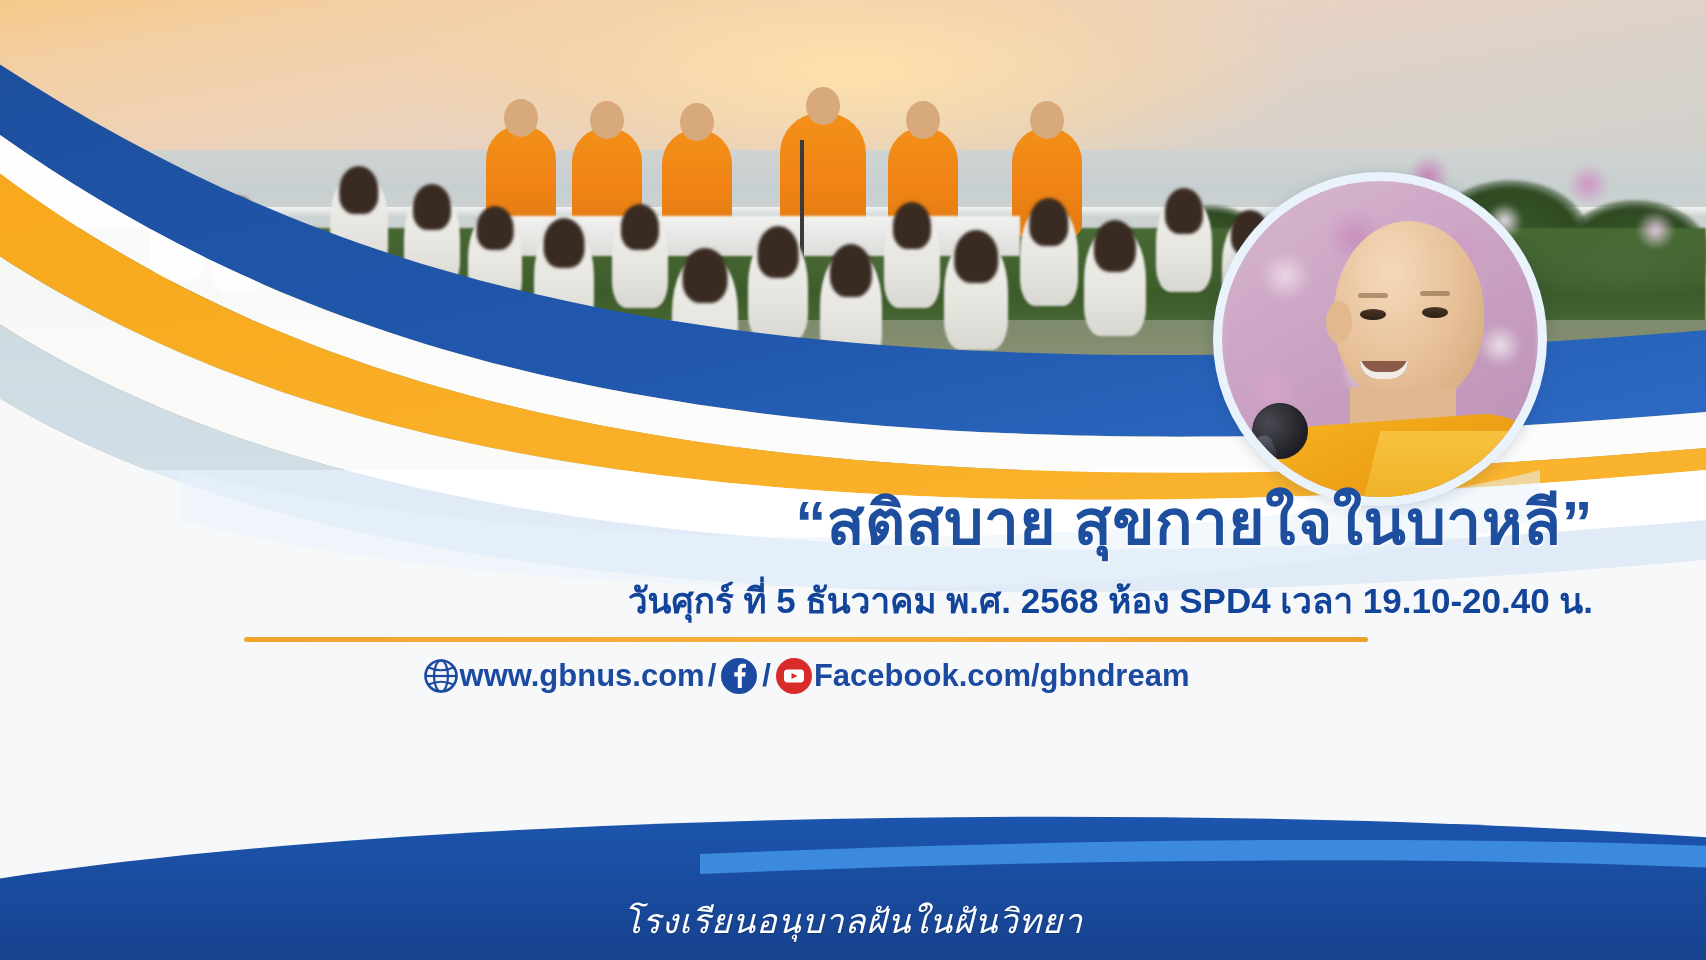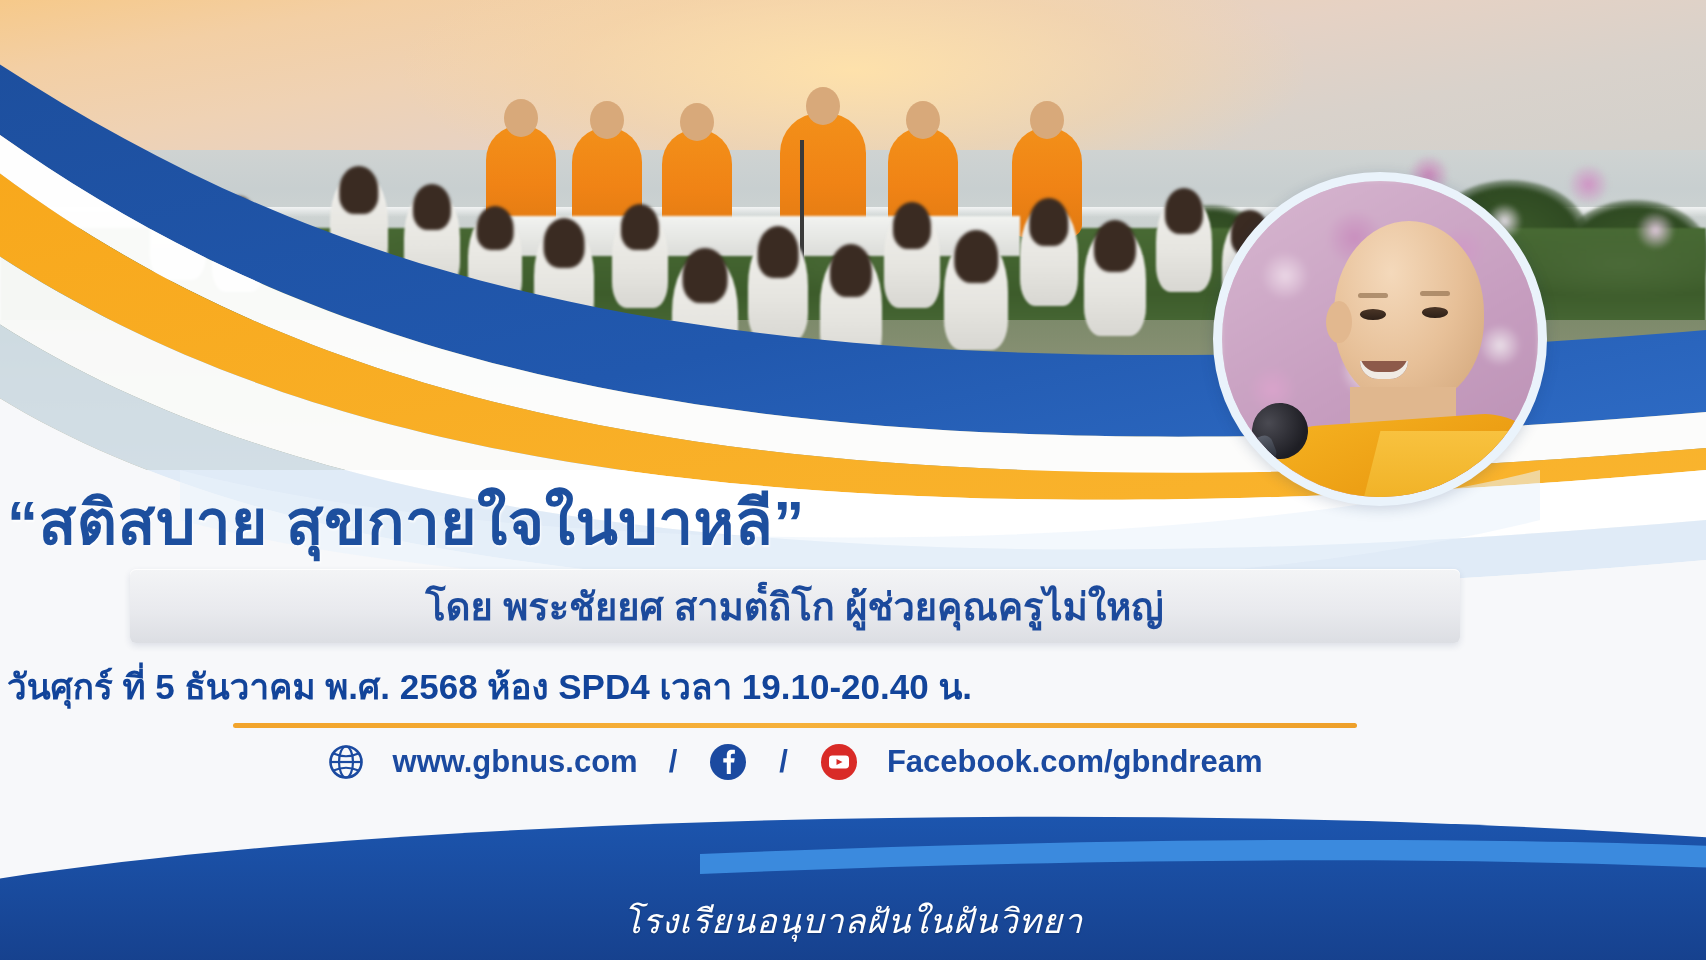--- a/index.html
+++ b/index.html
@@ -156,22 +156,22 @@
     transform:rotate(-18deg);
   }
   .portrait .mic-body{
     position:absolute;left:-4px;top:262px;width:58px;height:26px;border-radius:8px;
     background:linear-gradient(180deg,#5a5f6b,#2b2f38);
     transform:rotate(-22deg);
   }
 
   
   .content{
-    position:absolute;left:7px;top:470px;width:1575px;height:400px;
-    text-align:left;
+    position:absolute;left:18px;top:470px;width:1575px;height:400px;
+    text-align:right;
   }
   .title{
     margin:0;padding-top:18px;
     font-size:62px;font-weight:bold;line-height:1.12;
     color:#1d4f9e;
     letter-spacing:.5px;
     text-shadow:1px 2px 2px rgba(255,255,255,.9);
   }
   .subtitle-bar{
     position:relative;
@@ -190,21 +190,21 @@
     font-size:35px;font-weight:bold;color:#12449a;
     white-space:nowrap;
   }
   .rule{
     margin:9px auto 0;
     width:1124px;height:5px;border-radius:3px;
     background:linear-gradient(90deg,#f2a42b,#f6b13a 50%,#eea02a);
   }
   .links{
     margin-top:14px;
-    display:flex;align-items:center;justify-content:center;gap:28px;
+    display:flex;align-items:center;justify-content:center;gap:0;
     font-size:31px;font-weight:bold;color:#1b4aa0;
     white-space:nowrap;
   }
   .links .sep{color:#1b4aa0;font-weight:bold;margin:0 3px;}
   .ico{display:inline-flex;align-items:center;justify-content:center;vertical-align:middle;}
 
   
   .bottombar{
     position:absolute;left:0;bottom:0;width:1706px;height:130px;overflow:hidden;
   }
@@ -361,23 +361,20 @@
     <div class="robe"></div>
     <div class="robe2"></div>
     <div class="mic"></div>
     <div class="mic-body"></div>
   </div>
 
   <div class="content">
 
     <h1 class="title">“สติสบาย สุขกายใจในบาหลี”</h1>
 
-    <div class="subtitle-bar">
-      <span class="subtitle">โดย พระชัยยศ สามต๎ถิโก ผู้ช่วยคุณครูไม่ใหญ่</span>
-    </div>
 
     <div class="datetime">วันศุกร์ ที่ 5 ธันวาคม พ.ศ. 2568 ห้อง SPD4 เวลา 19.10-20.40 น.</div>
 
     <div class="rule"></div>
 
     <div class="links">
 
       <span class="ico">
         <svg width="38" height="38" viewBox="0 0 38 38">
           <circle cx="19" cy="19" r="15.5" fill="none" stroke="#1b4aa0" stroke-width="2.6"></circle>

